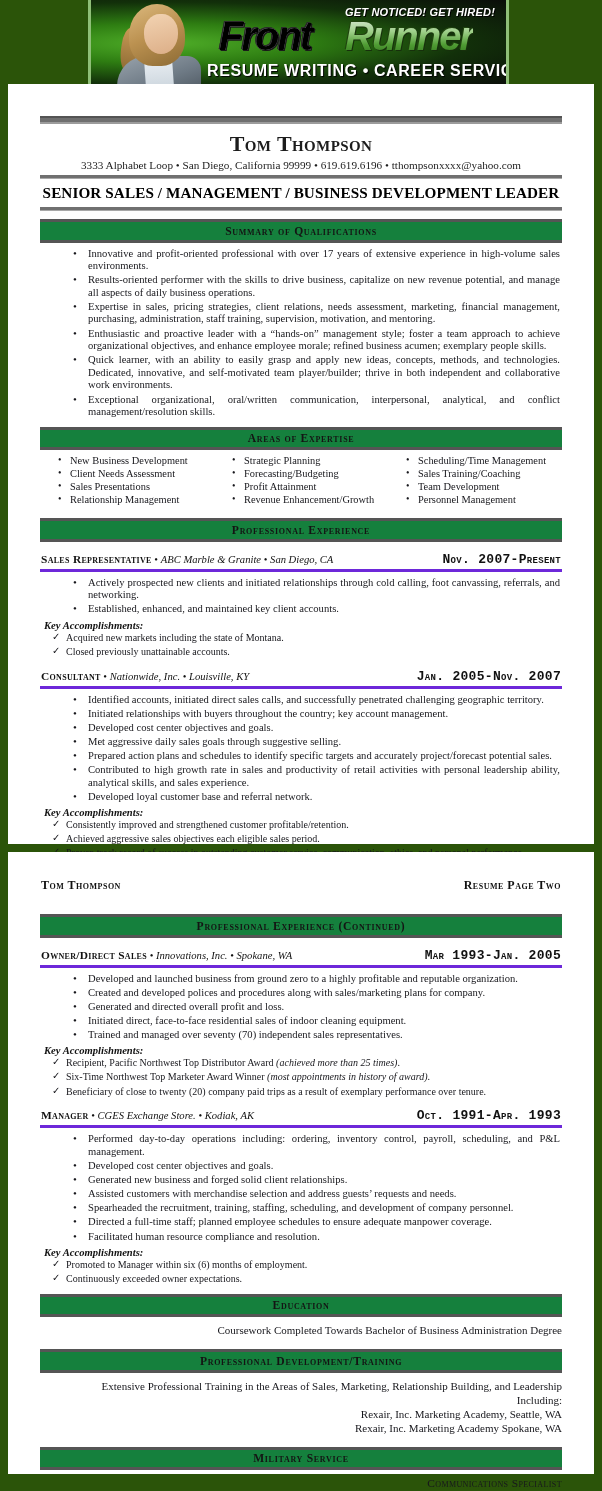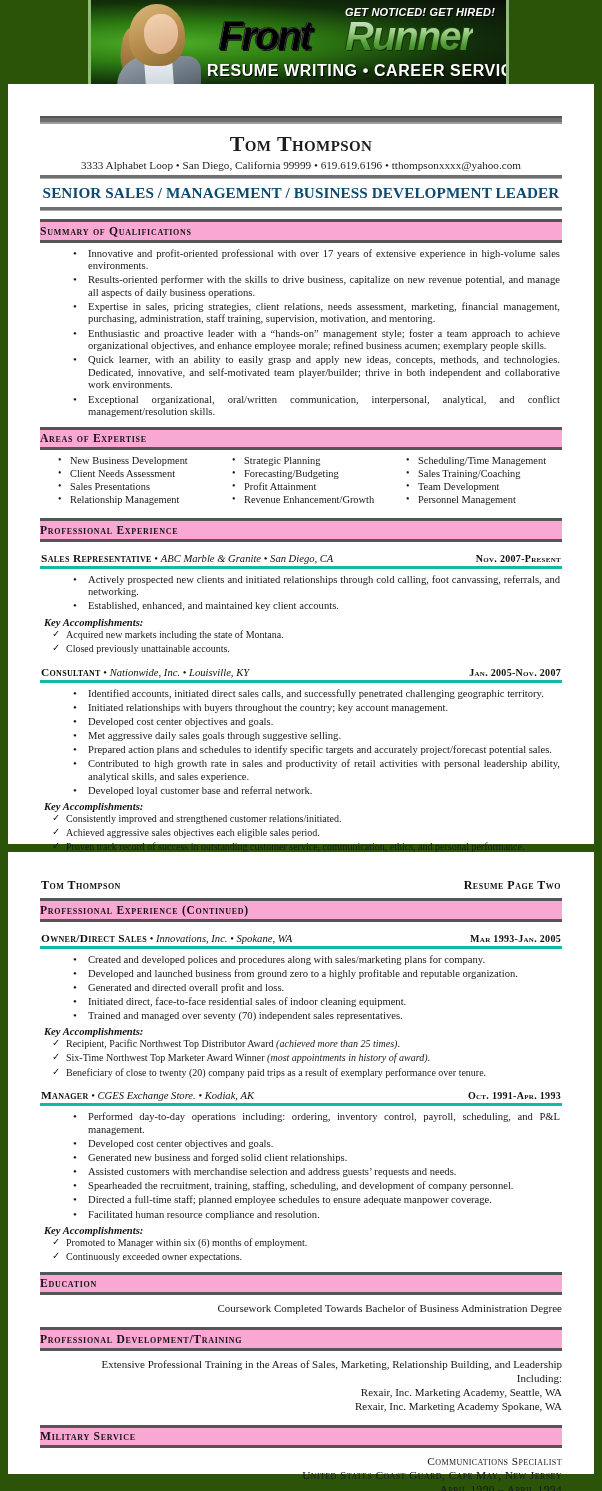--- a/index.html
+++ b/index.html
@@ -137,32 +137,32 @@
   }
   .contact{
     text-align:center;
     font-size:11.2px;
     color:#1c1c1c;
     padding-bottom:4px;
   }
   .headline{
     text-align:center;
     font-size:15.2px; font-weight:bold;
-    color:#0c4a6e;
+    color:#000000;
     letter-spacing:.1px;
     padding:5px 0 5px;
     white-space:nowrap;
   }
 
   
   .secbar{
-    background:#f9a8d4;
+    background:#15803d;
     border-top:3px solid #555;
     border-bottom:3px solid #555;
-    text-align:left;
+    text-align:center;
     font-size:11.6px; font-weight:bold;
     font-variant:small-caps;
     letter-spacing:.7px;
     color:#141414;
     padding:2.5px 0 2px;
     margin-top:8px;
   }
 
   
   ul.bl{margin:5px 0 0; padding:0 2px 0 26px; list-style:none;}
@@ -214,36 +214,37 @@
   }
   .exp-col li::before{
     content:"\2022";
     position:absolute;left:-12px;top:-1px;font-size:10px;
   }
 
   
   .jobrow{
     display:flex; justify-content:space-between; align-items:baseline;
     padding:4px 1px 2px;
-    border-bottom:3px solid #14b8a6;
+    border-bottom:3px solid #6d28d9;
     margin-top:6px;
   }
   .jobtitle{
     font-size:10.6px;
     color:#111;
     white-space:nowrap;
   }
   .jobtitle b{font-variant:small-caps;font-weight:bold;font-size:11.4px;letter-spacing:.3px;}
   .jobtitle i{font-style:italic;}
   .jobdate{
-    font-size:10px; font-weight:bold;
+    font-size:13px; font-weight:bold;
     font-variant:small-caps;
     letter-spacing:.3px;
     color:#111;
     white-space:nowrap;
+    font-family:Liberation Mono, monospace;
   }
   .keyacc{
     font-size:10.6px; font-weight:bold; font-style:italic;
     color:#111; padding:2px 0 0 4px;
   }
 
   
   .p2head{
     display:flex; justify-content:space-between; align-items:baseline;
     padding:0 1px 4px;
@@ -370,53 +371,53 @@
         <li>Identified accounts, initiated direct sales calls, and successfully penetrated challenging geographic territory.</li>
         <li>Initiated relationships with buyers throughout the country; key account management.</li>
         <li>Developed cost center objectives and goals.</li>
         <li>Met aggressive daily sales goals through suggestive selling.</li>
         <li>Prepared action plans and schedules to identify specific targets and accurately project/forecast potential sales.</li>
         <li>Contributed to high growth rate in sales and productivity of retail activities with personal leadership ability, analytical skills, and sales experience.</li>
         <li>Developed loyal customer base and referral network.</li>
       </ul>
       <div class="keyacc">Key Accomplishments:</div>
       <ul class="chk">
-        <li>Consistently improved and strengthened customer relations/initiated.</li>
+        <li>Consistently improved and strengthened customer profitable/retention.</li>
         <li>Achieved aggressive sales objectives each eligible sales period.</li>
         <li>Proven track record of success in outstanding customer service, communication, ethics, and personal performance.</li>
         <li>Currently hold sales record for daily trucks sold.</li>
         <li>Five-Time Top Trader Award Winner <i>(awarded quarterly)</i>.</li>
       </ul>
 
     </div>
   </div>
 
   <div class="page" id="page2">
     <div class="page-inner">
 
       <div class="p2head">
         <div>Tom Thompson</div>
         <div>Resume Page Two</div>
       </div>
 
-      <div class="secbar" style="margin-top:1px;font-family:Liberation Serif, serif;">Professional Experience (Continued)</div>
+      <div class="secbar" style="margin-top:17px;font-family:Liberation Serif, serif;">Professional Experience (Continued)</div>
 
       <div class="jobrow">
         <span class="jobtitle">
           <b>Owner/Direct Sales</b>
           <span> • </span>
           <i>Innovations, Inc.</i>
           <span> • </span>
           <i>Spokane, WA</i>
         </span>
         <span class="jobdate">Mar 1993-Jan. 2005</span>
       </div>
       <ul class="bl">
+        <li>Developed and launched business from ground zero to a highly profitable and reputable organization.</li>
         <li>Created and developed polices and procedures along with sales/marketing plans for company.</li>
-        <li>Developed and launched business from ground zero to a highly profitable and reputable organization.</li>
         <li>Generated and directed overall profit and loss.</li>
         <li>Initiated direct, face-to-face residential sales of indoor cleaning equipment.</li>
         <li>Trained and managed over seventy (70) independent sales representatives.</li>
       </ul>
       <div class="keyacc">Key Accomplishments:</div>
       <ul class="chk">
         <li>Recipient, Pacific Northwest Top Distributor Award <i>(achieved more than 25 times)</i>.</li>
         <li>Six-Time Northwest Top Marketer Award Winner <i>(most appointments in history of award)</i>.</li>
         <li>Beneficiary of close to twenty (20) company paid trips as a result of exemplary performance over tenure.</li>
       </ul>

